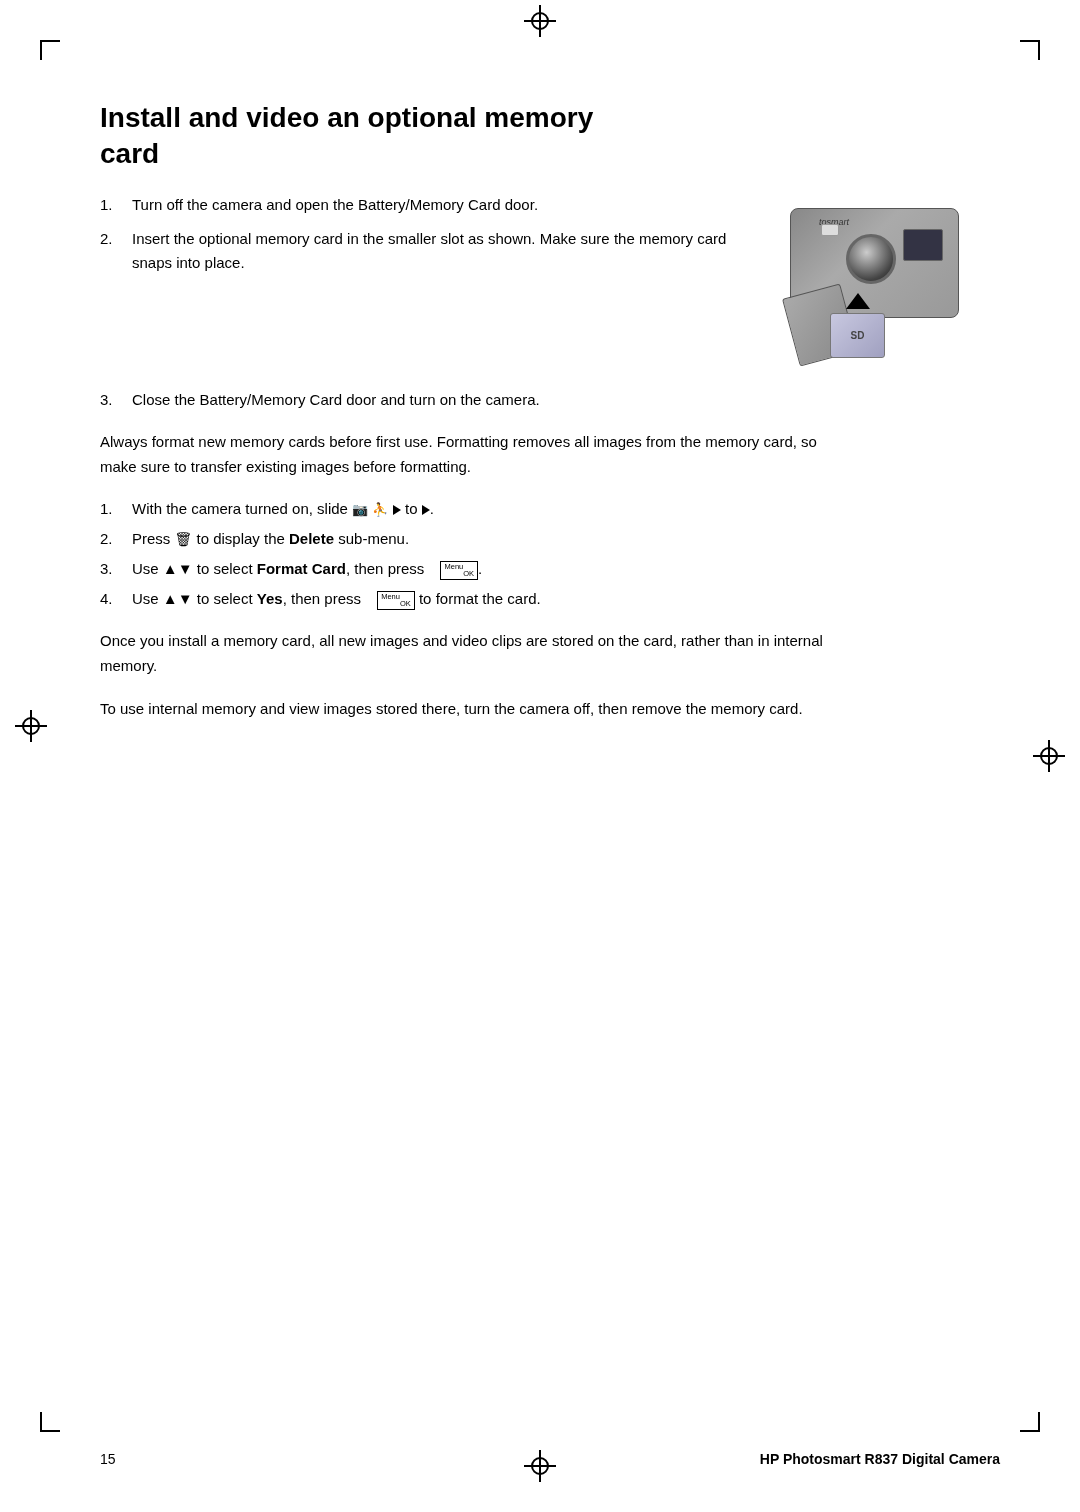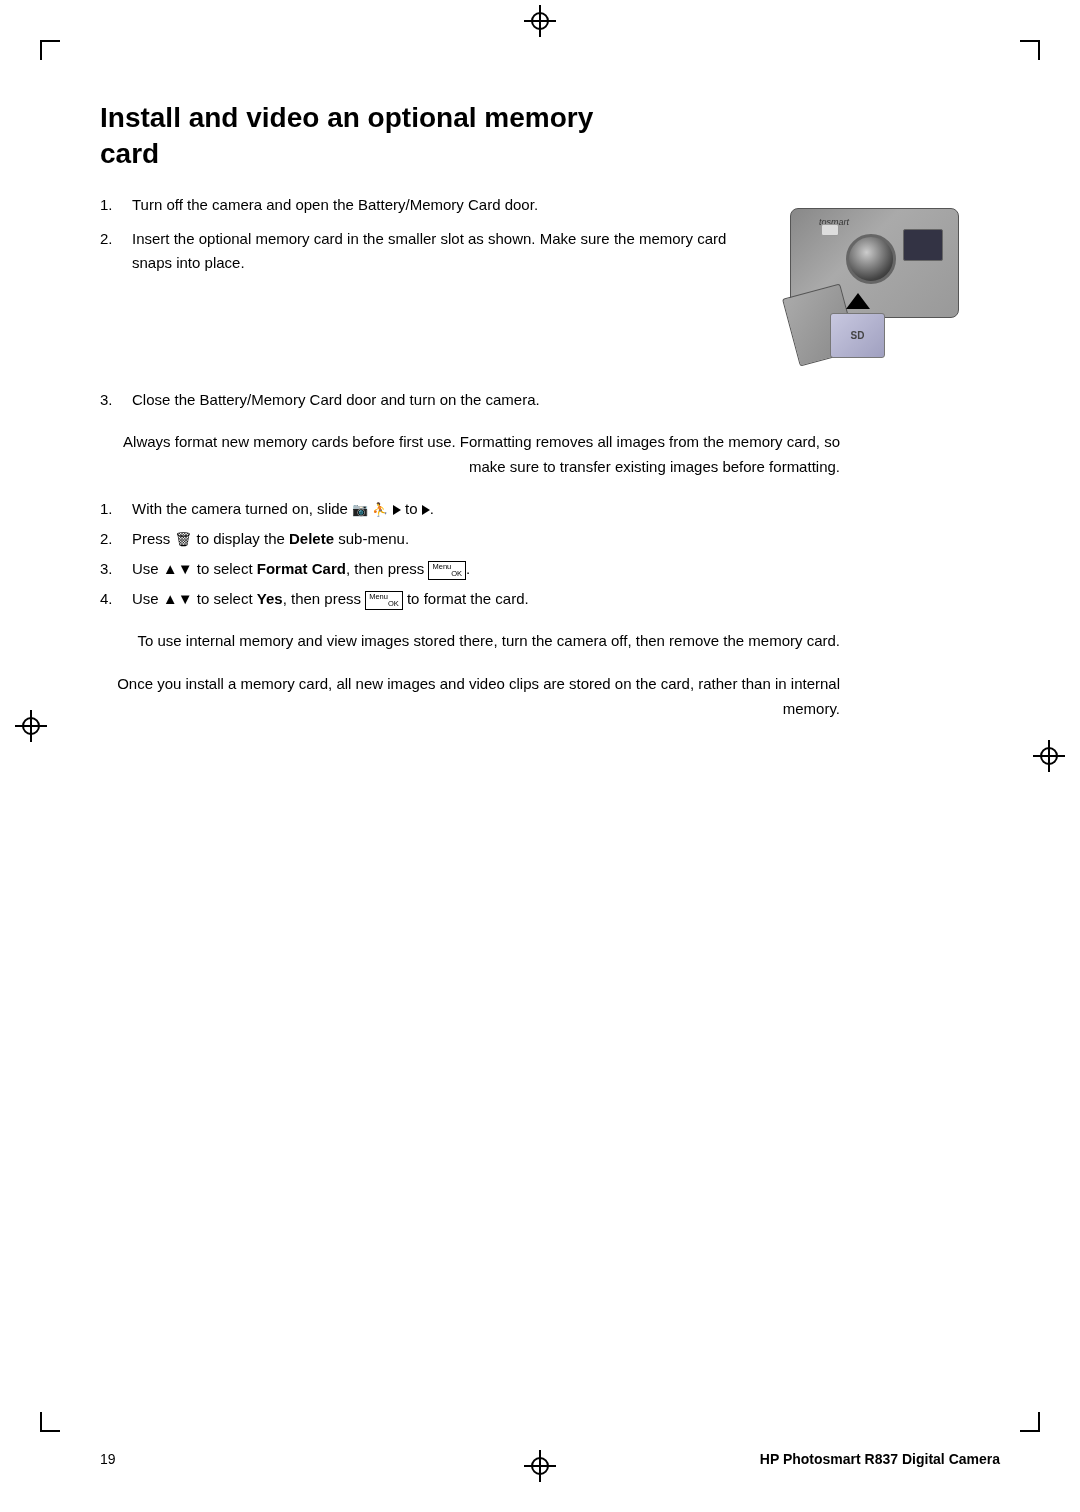--- a/index.html
+++ b/index.html
@@ -140,21 +140,20 @@
 
     ol li .content {
       flex: 1;
     }
 
     .paragraph {
       font-size: 15px;
       line-height: 1.65;
       margin-bottom: 18px;
       max-width: 740px;
-      text-align: right;
     }
 
     .inline-steps {
       margin-bottom: 18px;
     }
 
     .inline-steps li {
       margin-bottom: 6px;
     }
 
@@ -274,20 +273,21 @@
     .icon-camera { display: inline-block; font-size: 13px; }
     .icon-scene { display: inline-block; font-size: 13px; }
     .icon-trash { display: inline-block; font-size: 14px; }
     .icon-menu-ok {
       display: inline-block;
       font-size: 9px;
       border: 1px solid #000;
       padding: 0 3px;
       line-height: 1.4;
       vertical-align: middle;
+      margin-left: 12px;
     }
 
     strong { font-weight: bold; }
 
     .footer {
       position: absolute;
       bottom: 45px;
       left: 100px;
       right: 80px;
       display: flex;
@@ -404,21 +404,21 @@
       <li>
         <span class="num">4.</span>
         <span class="content">
           Use <strong>▲▼</strong> to select <strong>Yes</strong>, then press <span class="icon-menu-ok"><sup>Menu</sup><sub>OK</sub></span> to format the card.
         </span>
       </li>
 
     </ol>
   </div>
 
+  <p class="paragraph">Once you install a memory card, all new images and video clips are stored on the card, rather than in internal memory.</p>
   <p class="paragraph">To use internal memory and view images stored there, turn the camera off, then remove the memory card.</p>
-  <p class="paragraph">Once you install a memory card, all new images and video clips are stored on the card, rather than in internal memory.</p>
 
   <div class="footer">
-    <span class="footer-left">19</span>
+    <span class="footer-left">15</span>
     <span class="footer-center">HP Photosmart R837 Digital Camera</span>
   </div>
 
 </div>
 
 </body></html>

